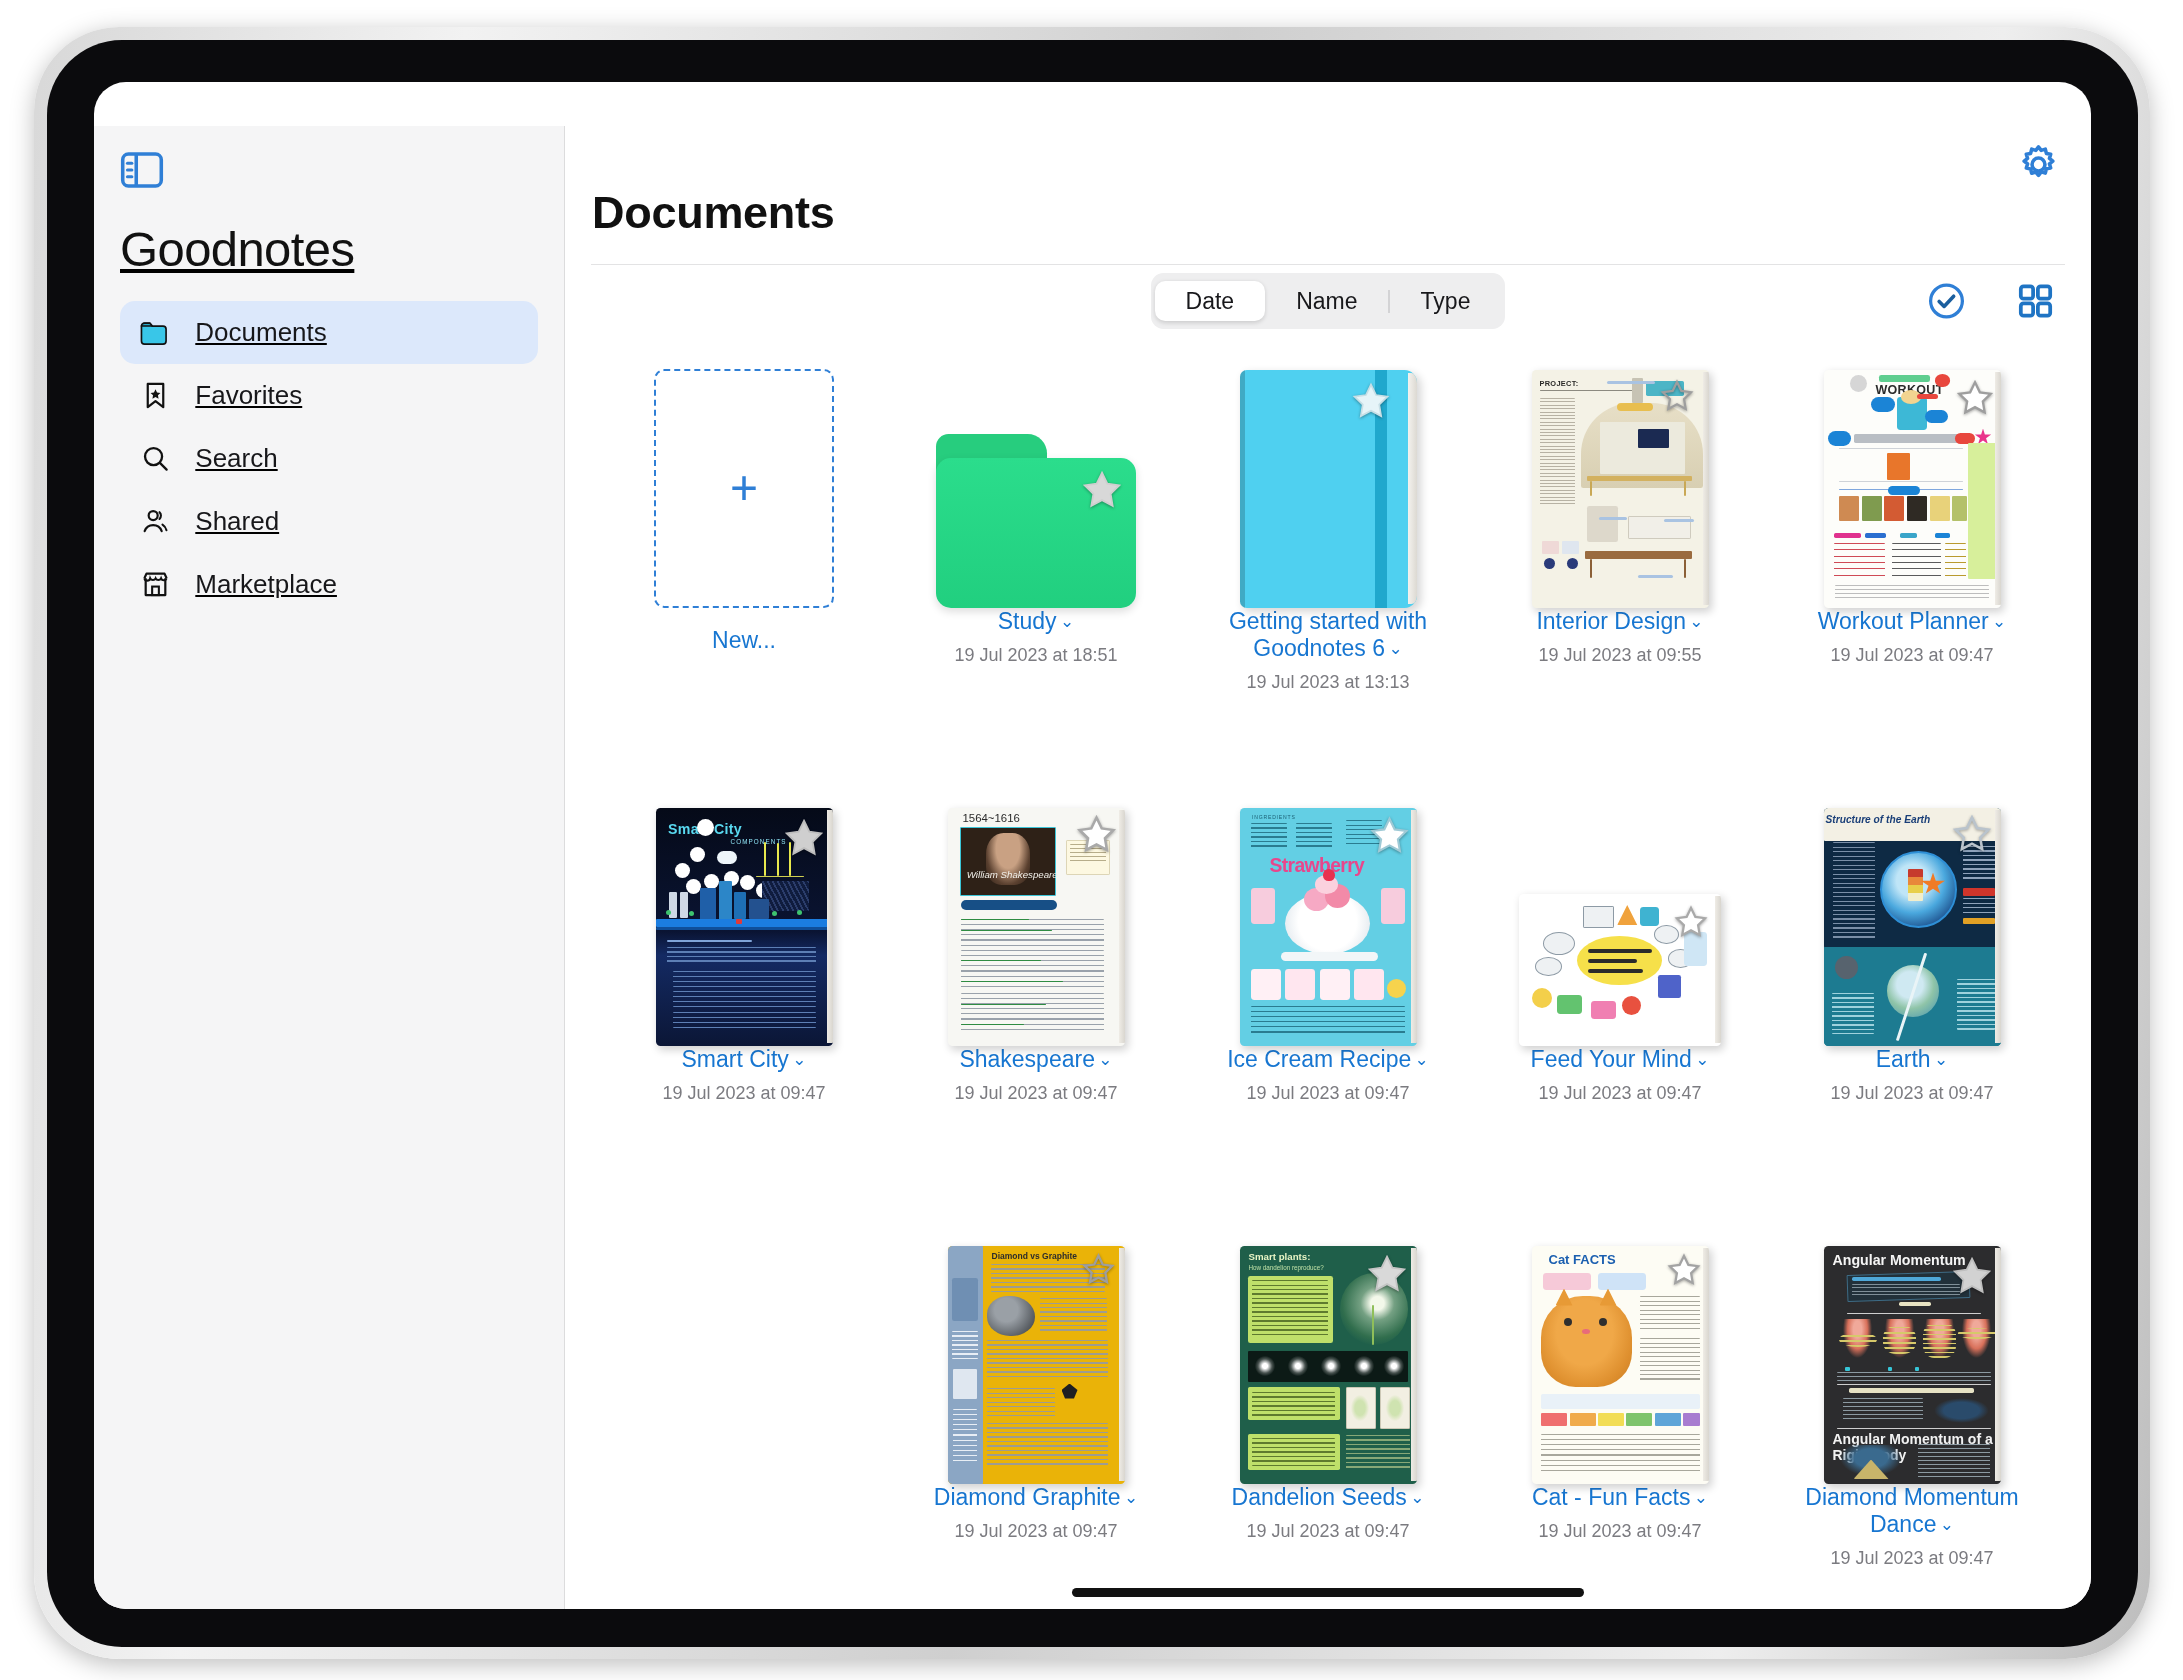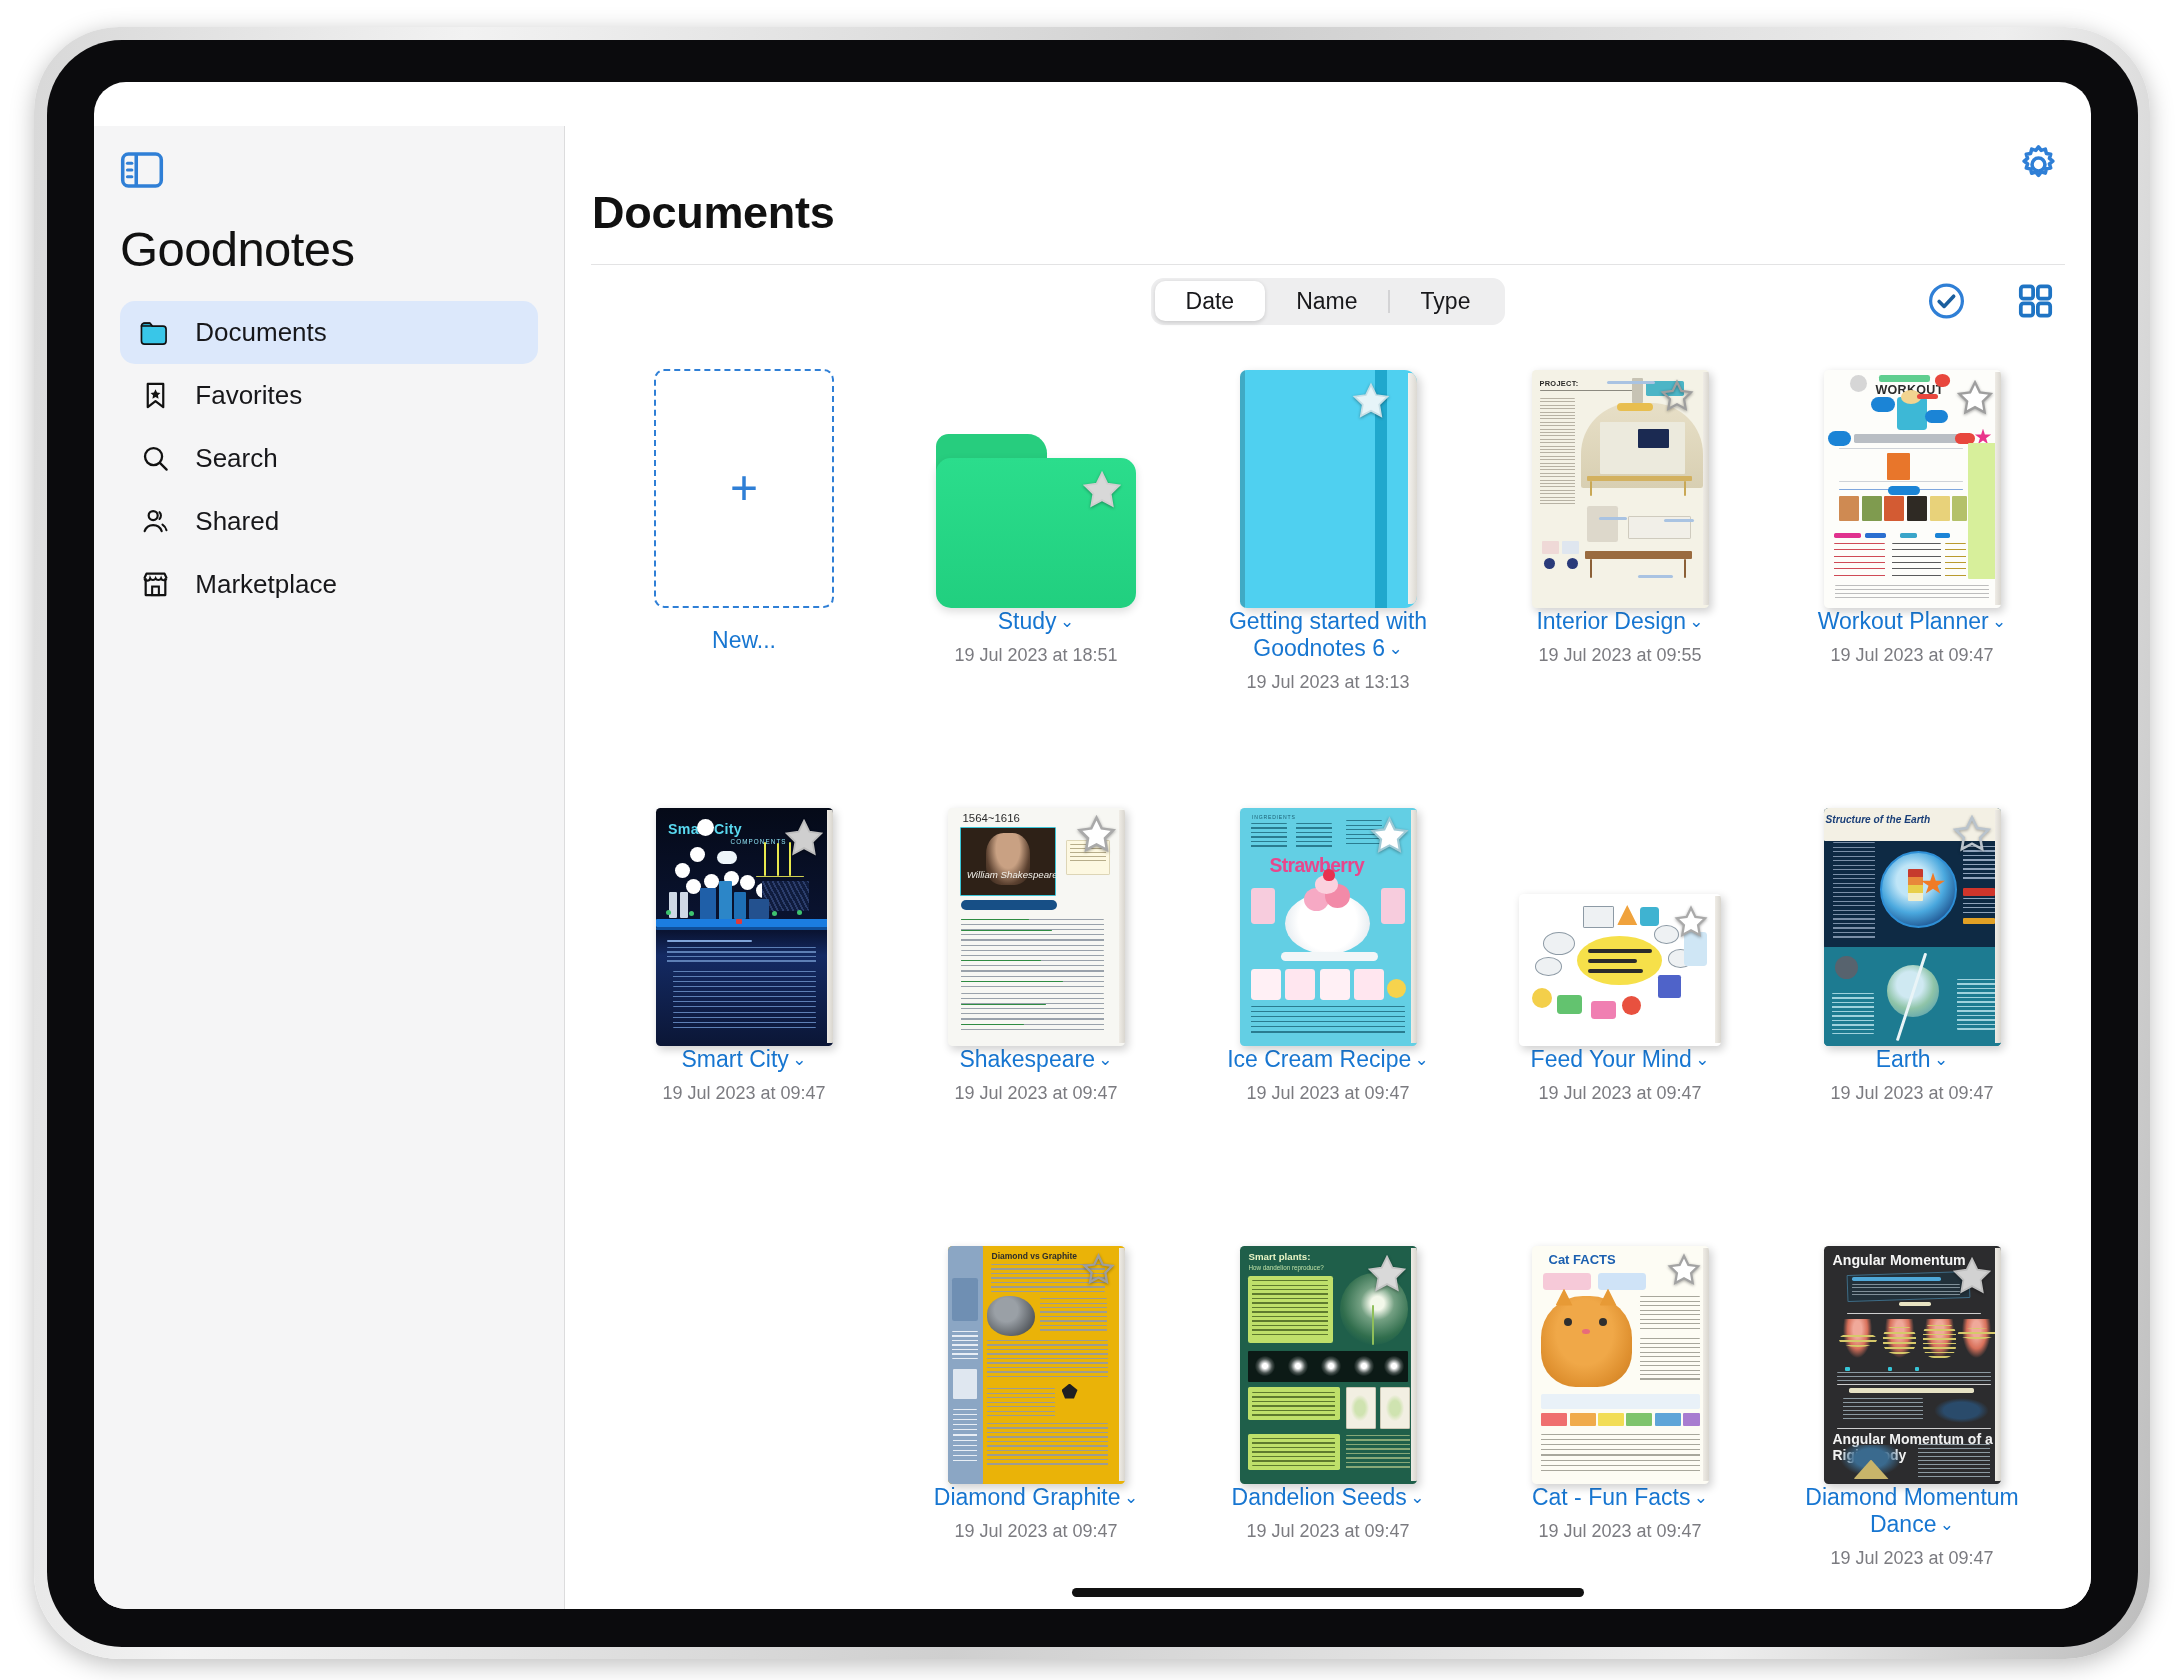--- a/index.html
+++ b/index.html
@@ -63,20 +63,21 @@
           line-height:1; font-weight:900; }
 
   
   #app { position: absolute; left: 0; top: 44px; width: 100%; height: calc(100% - 44px); display: flex; }
 
   
   #sidebar {
     width: 471px; height: 100%; background: #f5f5f6;
     border-right: 1.1px solid #dcdcdd; padding: 0 26px;
     flex: 0 0 471px;
+    text-decoration: underline;
   }
   #sidebar-toggle { margin-top: 25px; width: 44px; height: 38px; cursor: pointer; }
   #app-title { margin-top: 30px; font-size: 49px; font-weight: 400; color: #111; letter-spacing: -0.6px; }
   #nav { margin-top: 24px; }
   .nav-item {
     display: flex; align-items: center; gap: 24px;
     height: 63px; padding: 0 19.3px; border-radius: 15px; cursor: pointer;
   }
   .nav-item.active { background: #dce8fb; }
   .nav-label { font-size: 26px; color: #17171a; }
@@ -85,21 +86,21 @@
   
   #content { flex: 1; background: #ffffff; position: relative; overflow: hidden; }
   #content-head { padding: 20.5px 98px 0 26px; position: relative; }
   #gear-btn { position: absolute; right: 31px; top: 17px; width: 43px; height: 43px; cursor: pointer; }
   #page-title { font-size: 45px; font-weight: 700; color: #111; margin-top: 40px; margin-left: 1.1px; letter-spacing: -0.3px;}
   #head-rule { height: 1.1px; background: #e3e3e4; margin-top: 25px; margin-right: -72px; }
 
   #toolbar { position: relative; height: 73px; display: flex; align-items: center; justify-content: center; }
   #segmented {
     display: flex; align-items: center; background: #eeeeef; border-radius: 12.5px;
-    padding: 3.4px; height: 47px;
+    padding: 3.4px; height: 56px;
   }
   .seg { position: relative; display: flex; align-items: center; justify-content: center;
     height: 40px; padding: 0 31px; font-size: 23px; color: #18181b; border-radius: 10.2px; cursor: pointer; }
   .seg.active { background: #ffffff; box-shadow: 0 1.1px 4.5px rgba(0,0,0,.14); font-weight: 500; }
   .seg-div { width: 1.1px; height: 23px; background: #d3d3d5; }
   #toolbar-right { position: absolute; right: 35px; top: 50%; transform: translateY(-50%);
     display: flex; align-items: center; gap: 48px; }
   .tb-icon { width: 41px; height: 41px; cursor: pointer; }
 
   

